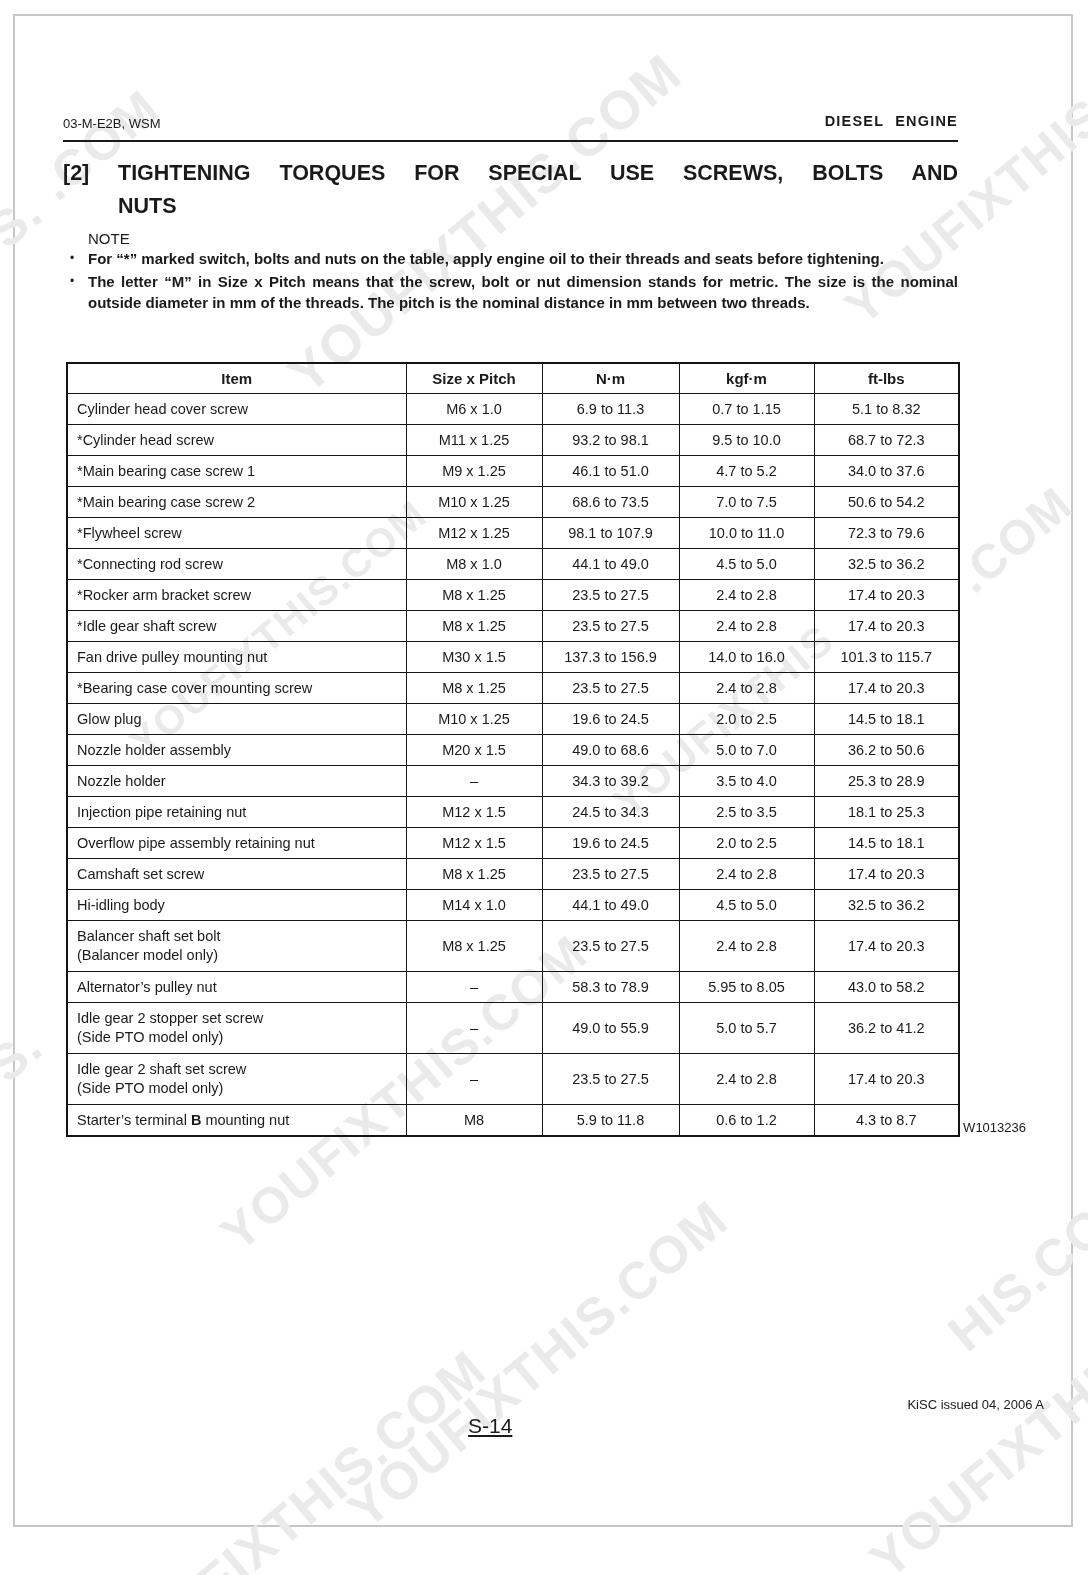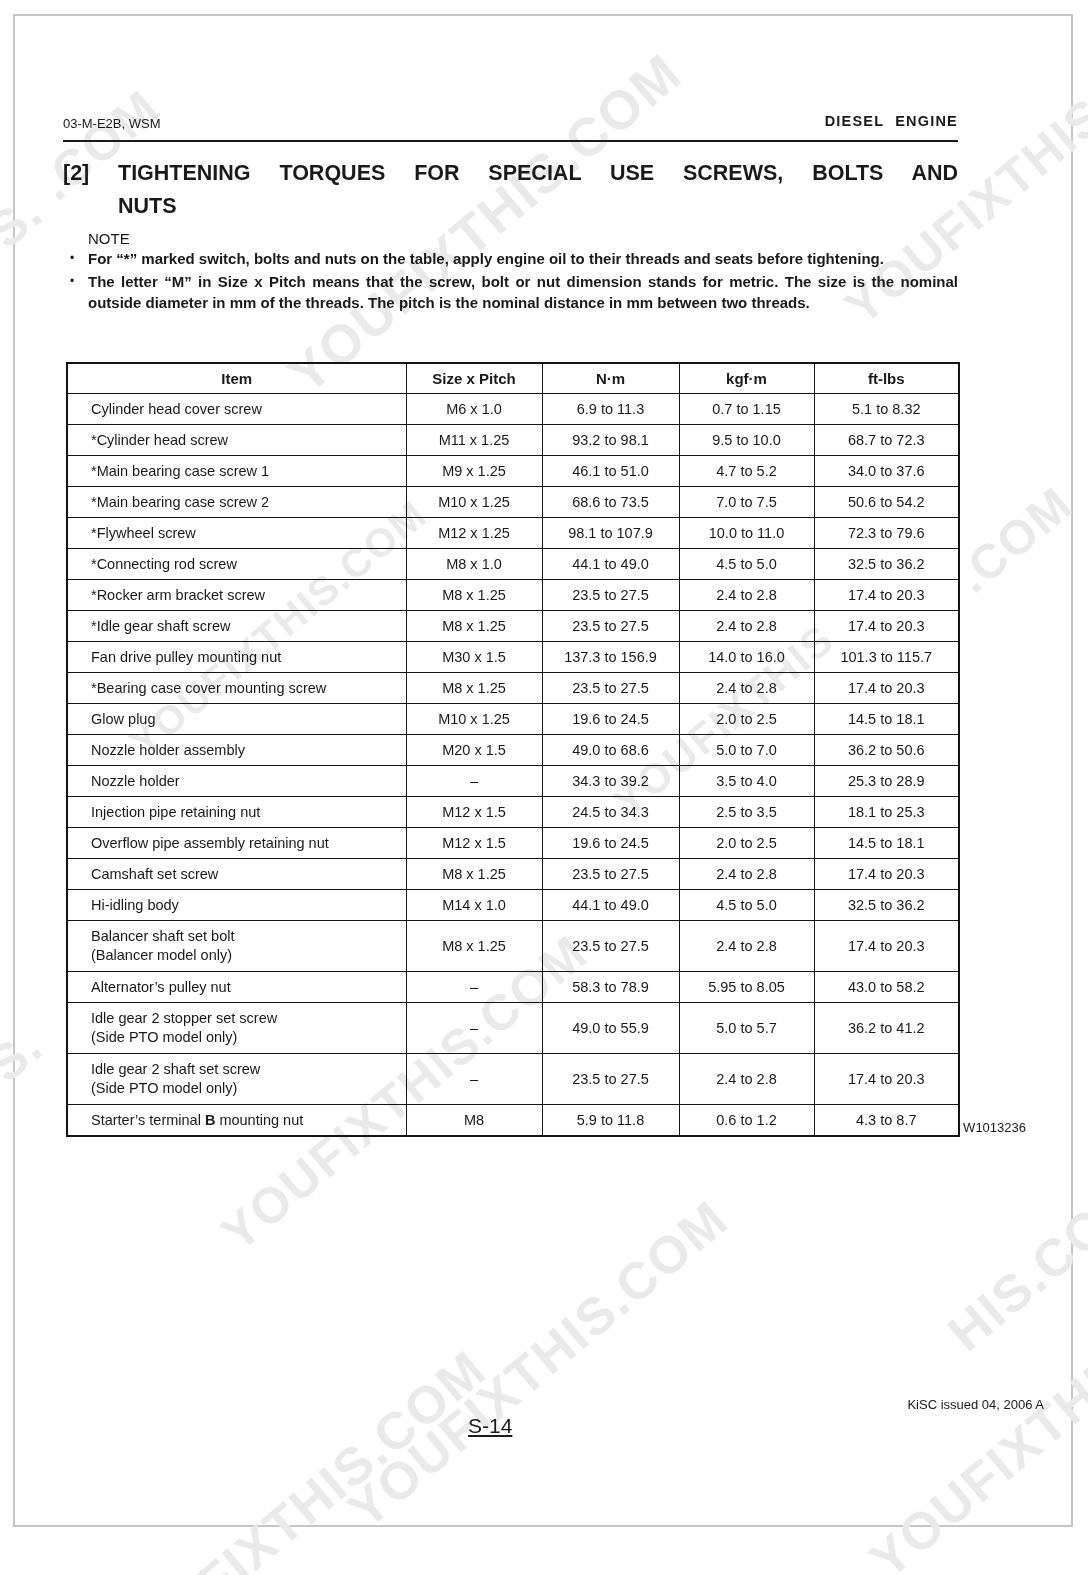--- a/index.html
+++ b/index.html
@@ -30,21 +30,21 @@
   .note-bullet{width:18px;flex:0 0 18px;font-size:12px;padding-top:3px;}
   .note-text{flex:1;font-size:15px;font-weight:bold;line-height:21.5px;
       text-align:justify;}
 
   table.tq{position:absolute;left:66px;top:362px;width:892px;table-layout:fixed;
       border-collapse:collapse;border:2px solid #141414;}
   table.tq th,table.tq td{border:1px solid #141414;font-size:14.5px;
       padding:2px 4px;vertical-align:middle;background:transparent;}
   table.tq th{font-weight:bold;font-size:15px;height:25px;text-align:center;}
   table.tq td{text-align:center;}
-  table.tq td.c-item{text-align:left;padding-left:23px;line-height:19px;}
+  table.tq td.c-item{text-align:left;padding-left:9px;line-height:19px;}
   tr.r-single td{height:26px;}
   tr.r-tall td{height:46px;}
 
   .fig-code{position:absolute;left:66px;top:1120px;width:960px;text-align:right;font-size:13px;}
   .page-num{position:absolute;left:468px;top:1414px;font-size:21px;text-decoration:underline;}
   .issue-note{position:absolute;left:63px;top:1397px;width:981px;text-align:right;font-size:13px;}
 </style>
 </head>
 <body>
 

